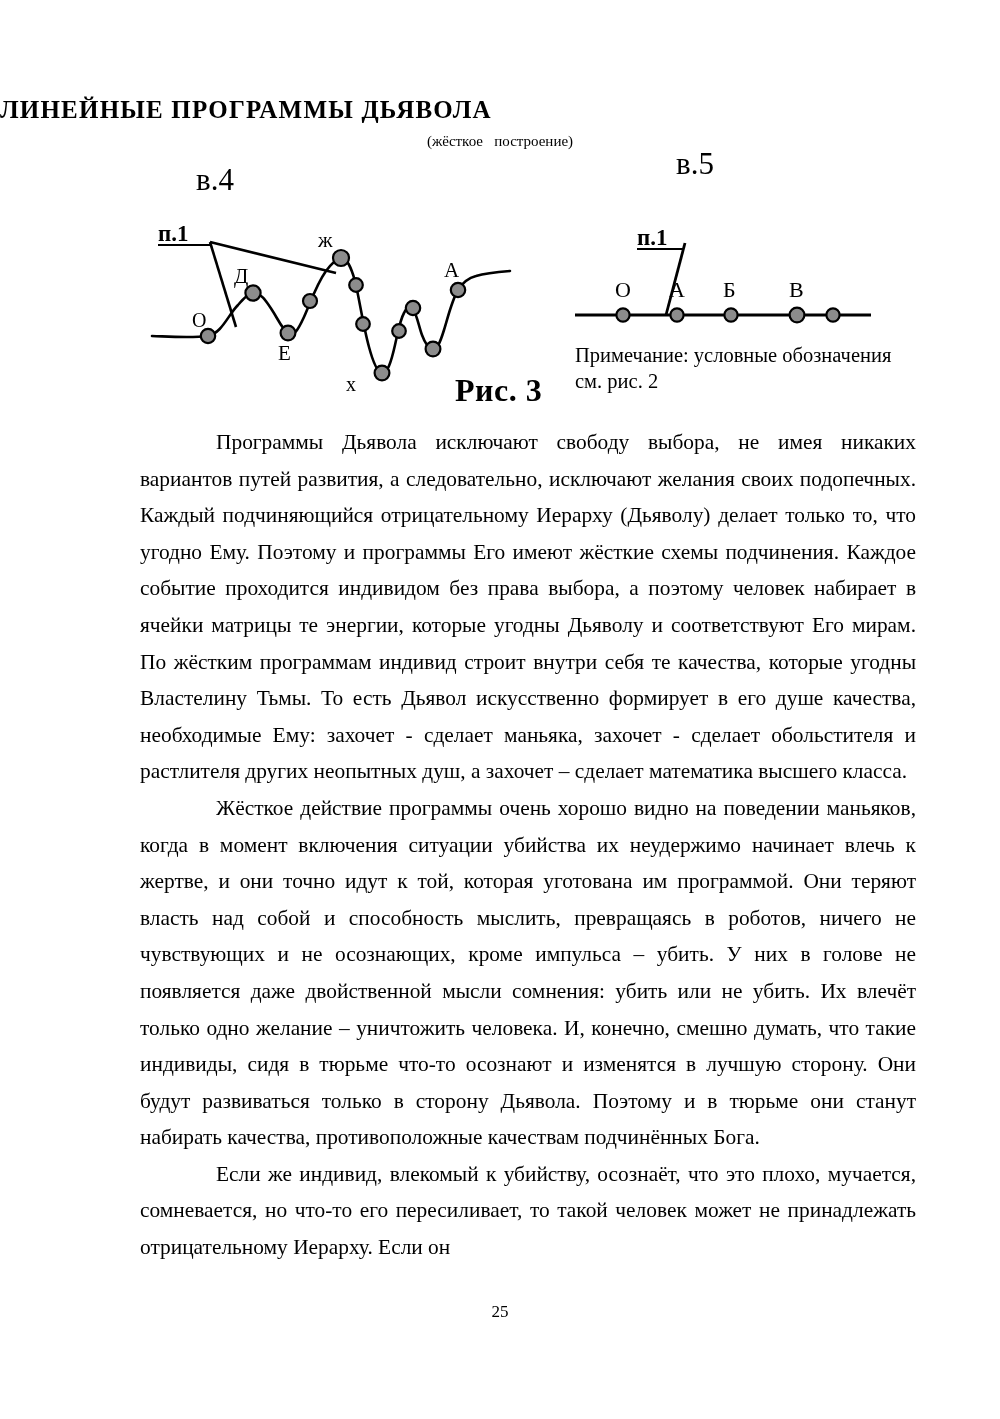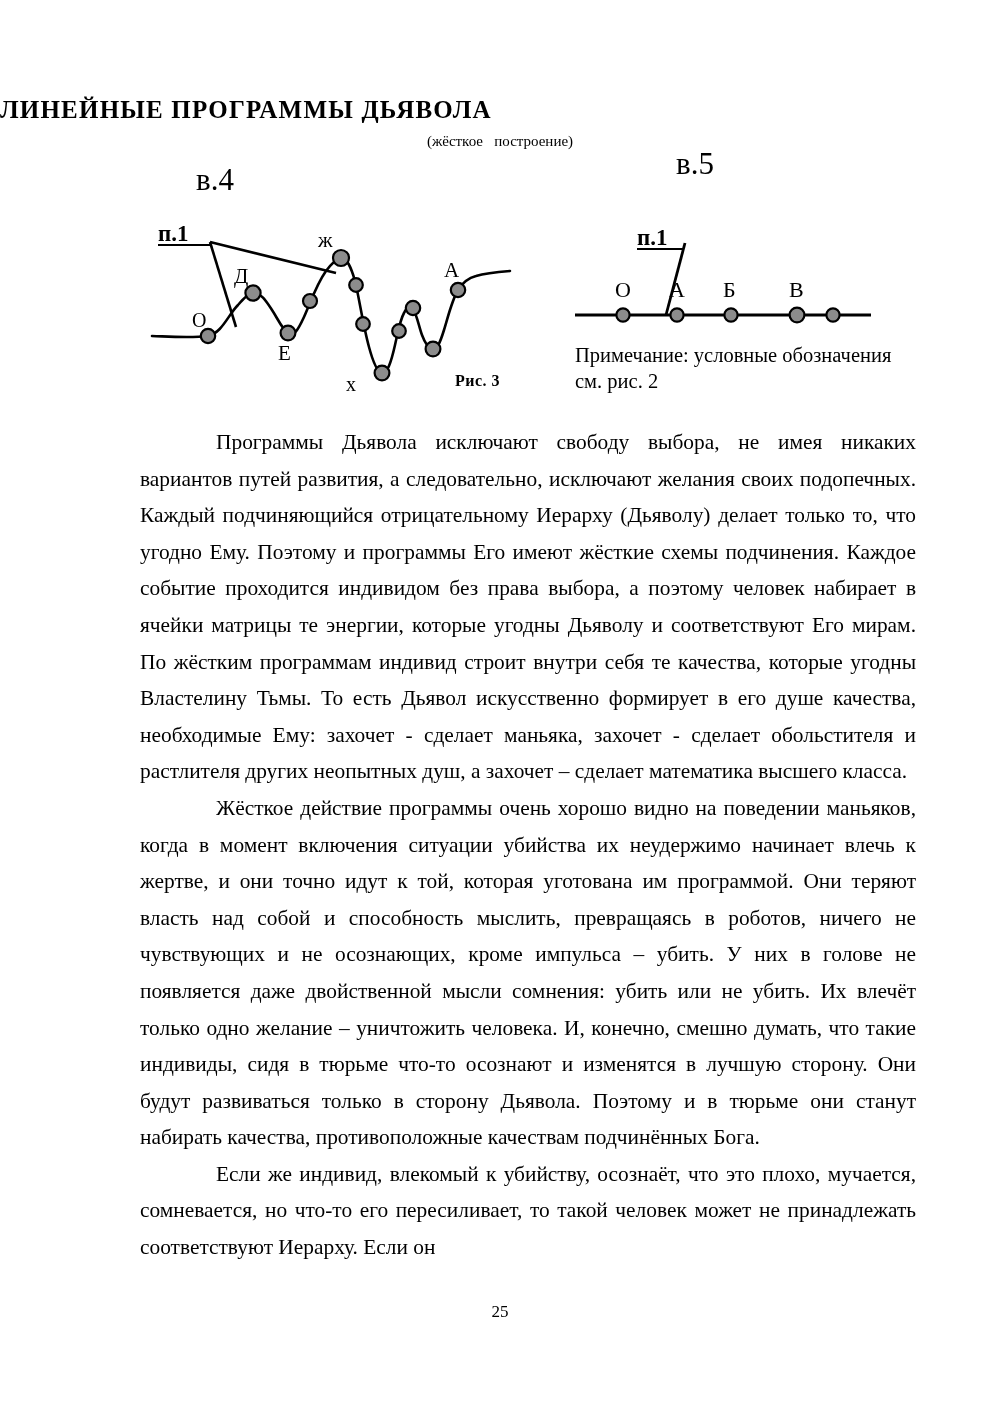--- a/index.html
+++ b/index.html
@@ -55,21 +55,21 @@
   .fig {
     position: absolute;
   }
   .fig-left  { left: 130px; top: 205px; }
   .fig-right { left: 575px; top: 205px; }
 
   .fig-caption {
     position: absolute;
     left: 455px;
     top: 372px;
-    font-size: 16px;
+    font-size: 32px;
     font-weight: bold;
     letter-spacing: 0.5px;
   }
 
   
   .note {
     position: absolute;
     left: 575px;
     top: 342px;
     width: 330px;
@@ -200,18 +200,18 @@
     <text class="glyph" x="214" y="92" font-size="22">В</text>
   </svg>
 
   <div class="note">
     <b>Примечание:</b><span> условные обозначения см. рис. 2</span>
   </div>
 
   <div class="body-text">
     <p>Программы Дьявола исключают свободу выбора, не имея никаких вариантов путей развития, а следовательно, исключают желания своих подопечных. Каждый подчиняющийся отрицательному Иерарху (Дьяволу) делает только то, что угодно Ему. Поэтому и программы Его имеют жёсткие схемы подчинения. Каждое событие проходится индивидом без права выбора, а поэтому человек набирает в ячейки матрицы те энергии, которые угодны Дьяволу и соответствуют Его мирам. По жёстким программам индивид строит внутри себя те качества, которые угодны Властелину Тьмы. То есть Дьявол искусственно формирует в его душе качества, необходимые Ему: захочет - сделает маньяка, захочет - сделает обольстителя и растлителя других неопытных душ, а захочет – сделает математика высшего класса.</p>
     <p>Жёсткое действие программы очень хорошо видно на поведении маньяков, когда в момент включения ситуации убийства их неудержимо начинает влечь к жертве, и они точно идут к той, которая уготована им программой. Они теряют власть над собой и способность мыслить, превращаясь в роботов, ничего не чувствующих и не осознающих, кроме импульса – убить. У них в голове не появляется даже двойственной мысли сомнения: убить или не убить. Их влечёт только одно желание – уничтожить человека. И, конечно, смешно думать, что такие индивиды, сидя в тюрьме что-то осознают и изменятся в лучшую сторону. Они будут развиваться только в сторону Дьявола. Поэтому и в тюрьме они станут набирать качества, противоположные качествам подчинённых Бога.</p>
-    <p>Если же индивид, влекомый к убийству, осознаёт, что это плохо, мучается, сомневается, но что-то его пересиливает, то такой человек может не принадлежать соответствуют Иерарху. Если он</p>
+    <p>Если же индивид, влекомый к убийству, осознаёт, что это плохо, мучается, сомневается, но что-то его пересиливает, то такой человек может не принадлежать отрицательному Иерарху. Если он</p>
   </div>
 
   <div class="folio">25</div>
 
 </div>
 
 </body></html>

